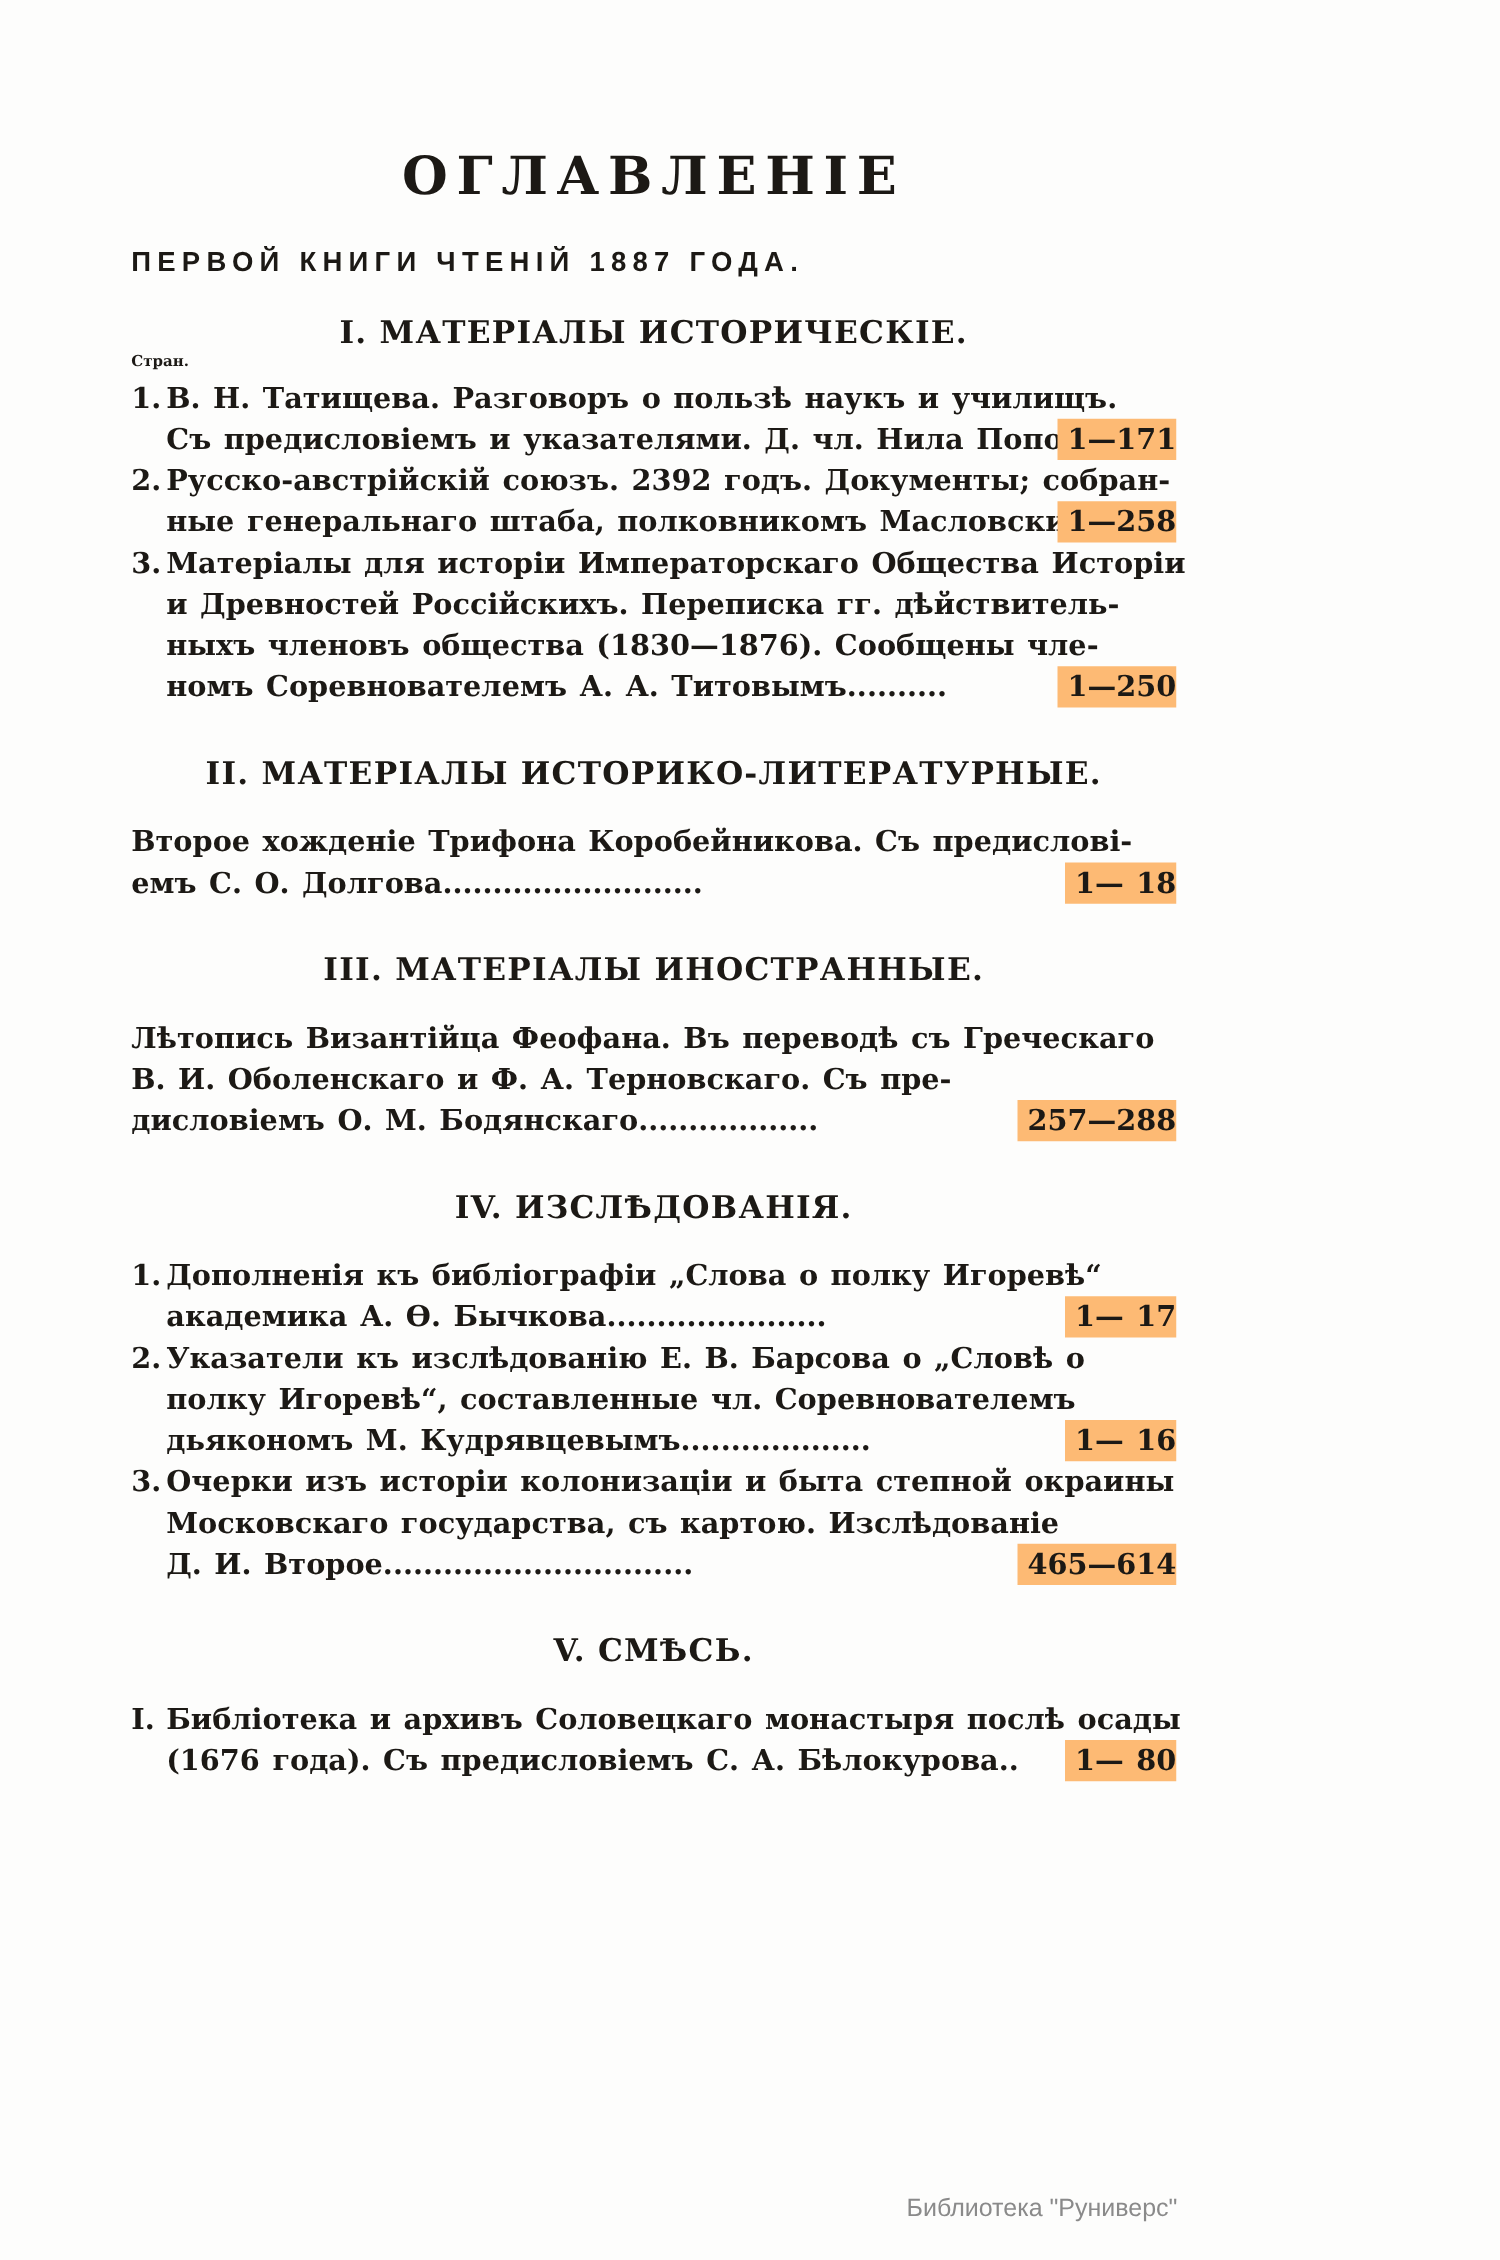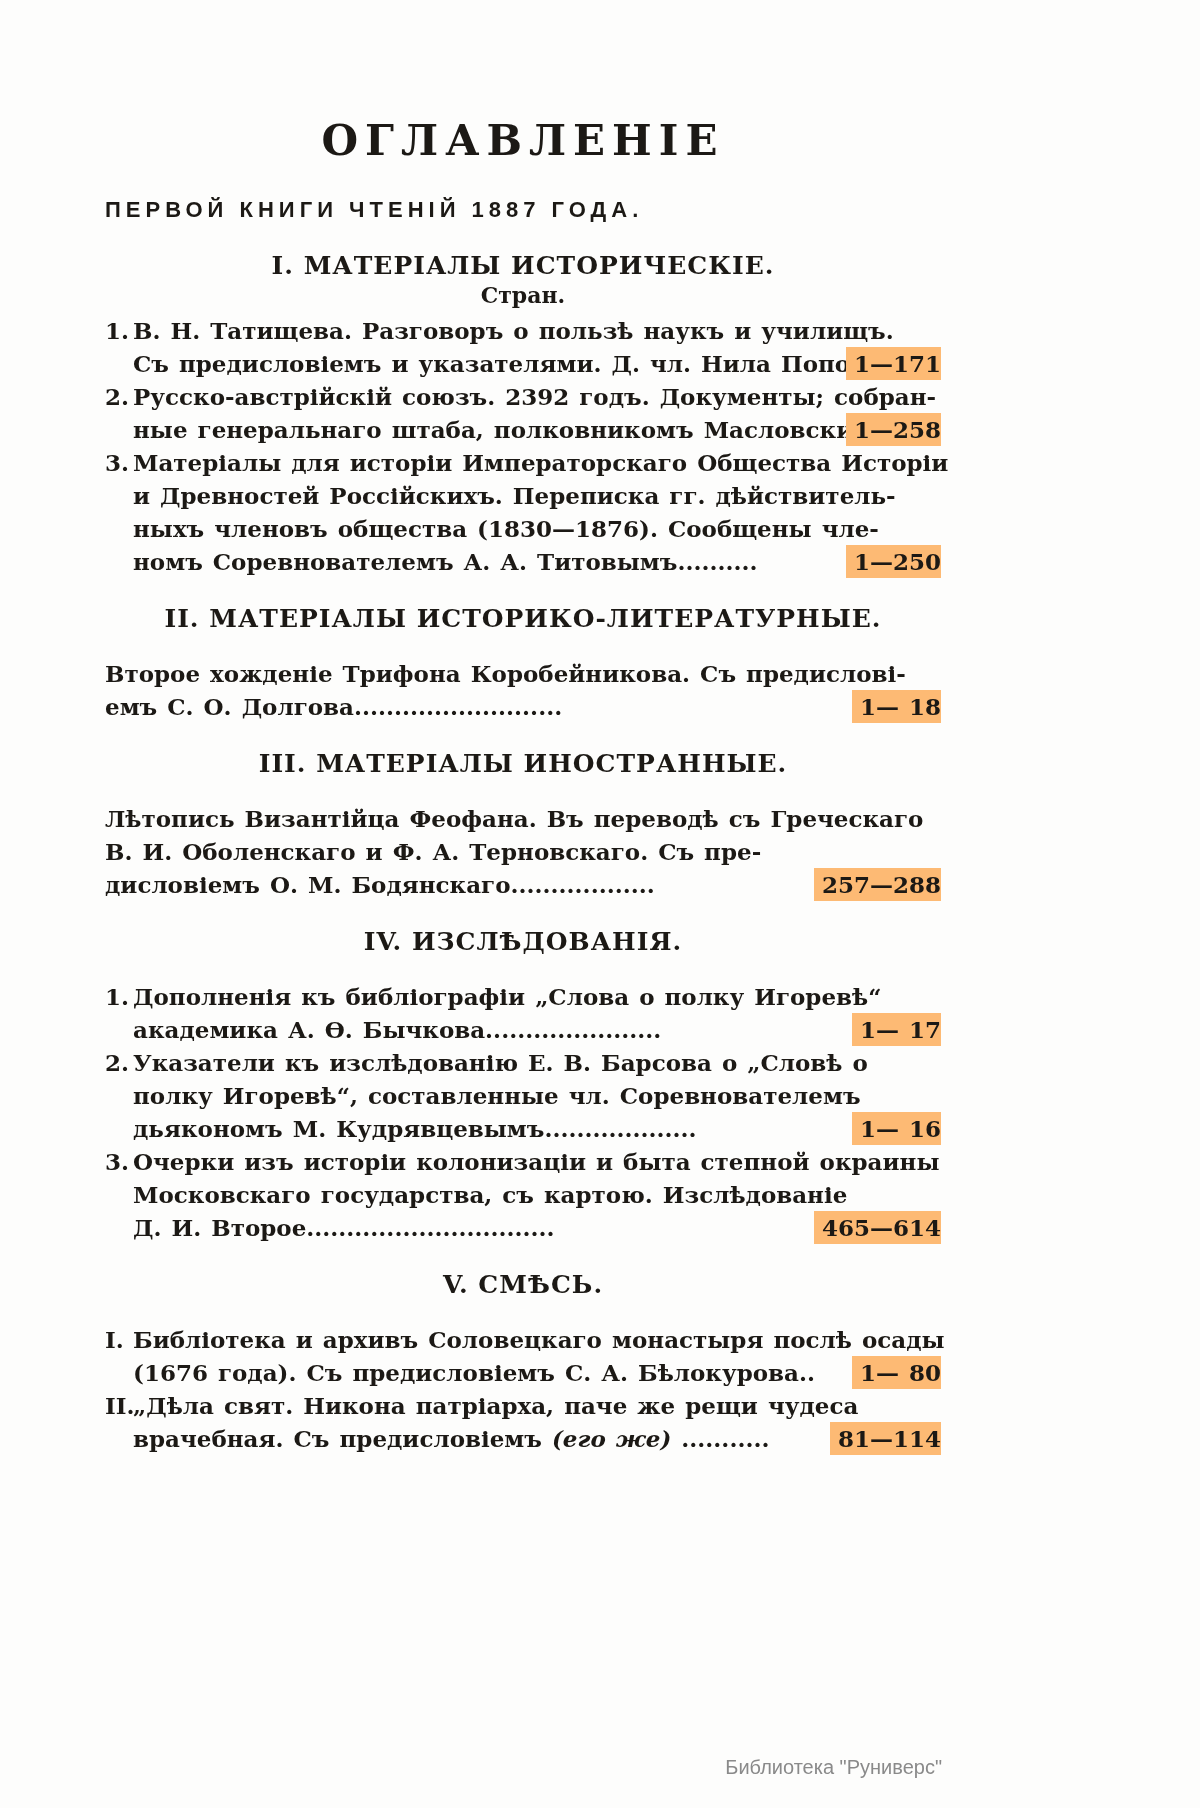--- a/index.html
+++ b/index.html
@@ -33,27 +33,27 @@
     font-size: 22px;
     letter-spacing: 5px;
     margin-top: 32px;
     white-space: nowrap;
   }
   .section-heading {
     text-align: center;
     font-size: 25px;
     font-weight: bold;
     letter-spacing: 1px;
-    margin: 26px 0 24px;
+    margin: 38px 0 24px;
     white-space: nowrap;
   }
   .section-heading.first { margin: 28px 0 2px; }
   .pages-header {
-    text-align: center;
-    font-size: 22px;
+    text-align: left;
+    font-size: 12px;
     font-weight: bold;
     margin-bottom: 6px;
   }
   .entries { }
   .entry {
     position: relative;
     font-size: 23px;
     font-weight: bold;
     line-height: 33px;
     word-spacing: 2px;
@@ -193,26 +193,18 @@
 
     <div class="entry">
       <span class="num">I.</span>
       <div class="text hang">
         <div class="line">Библіотека и архивъ Соловецкаго монастыря послѣ осады</div>
         <div class="line">(1676 года). Съ предисловіемъ С. А. Бѣлокурова..</div>
       </div>
       <span class="pages">1— 80</span>
     </div>
 
-    <div class="entry">
-      <span class="num">II.</span>
-      <div class="text hang">
-        <div class="line">„Дѣла свят. Никона патріарха, паче же рещи чудеса</div>
-        <div class="line"><span>врачебная. Съ предисловіемъ </span><span class="italic">(его же)</span><span> ...........</span></div>
-      </div>
-      <span class="pages">81—114</span>
-    </div>
 
   </div>
 
 </div>
 
 <div class="watermark">Библиотека "Руниверс"</div>
 
 </body></html>

